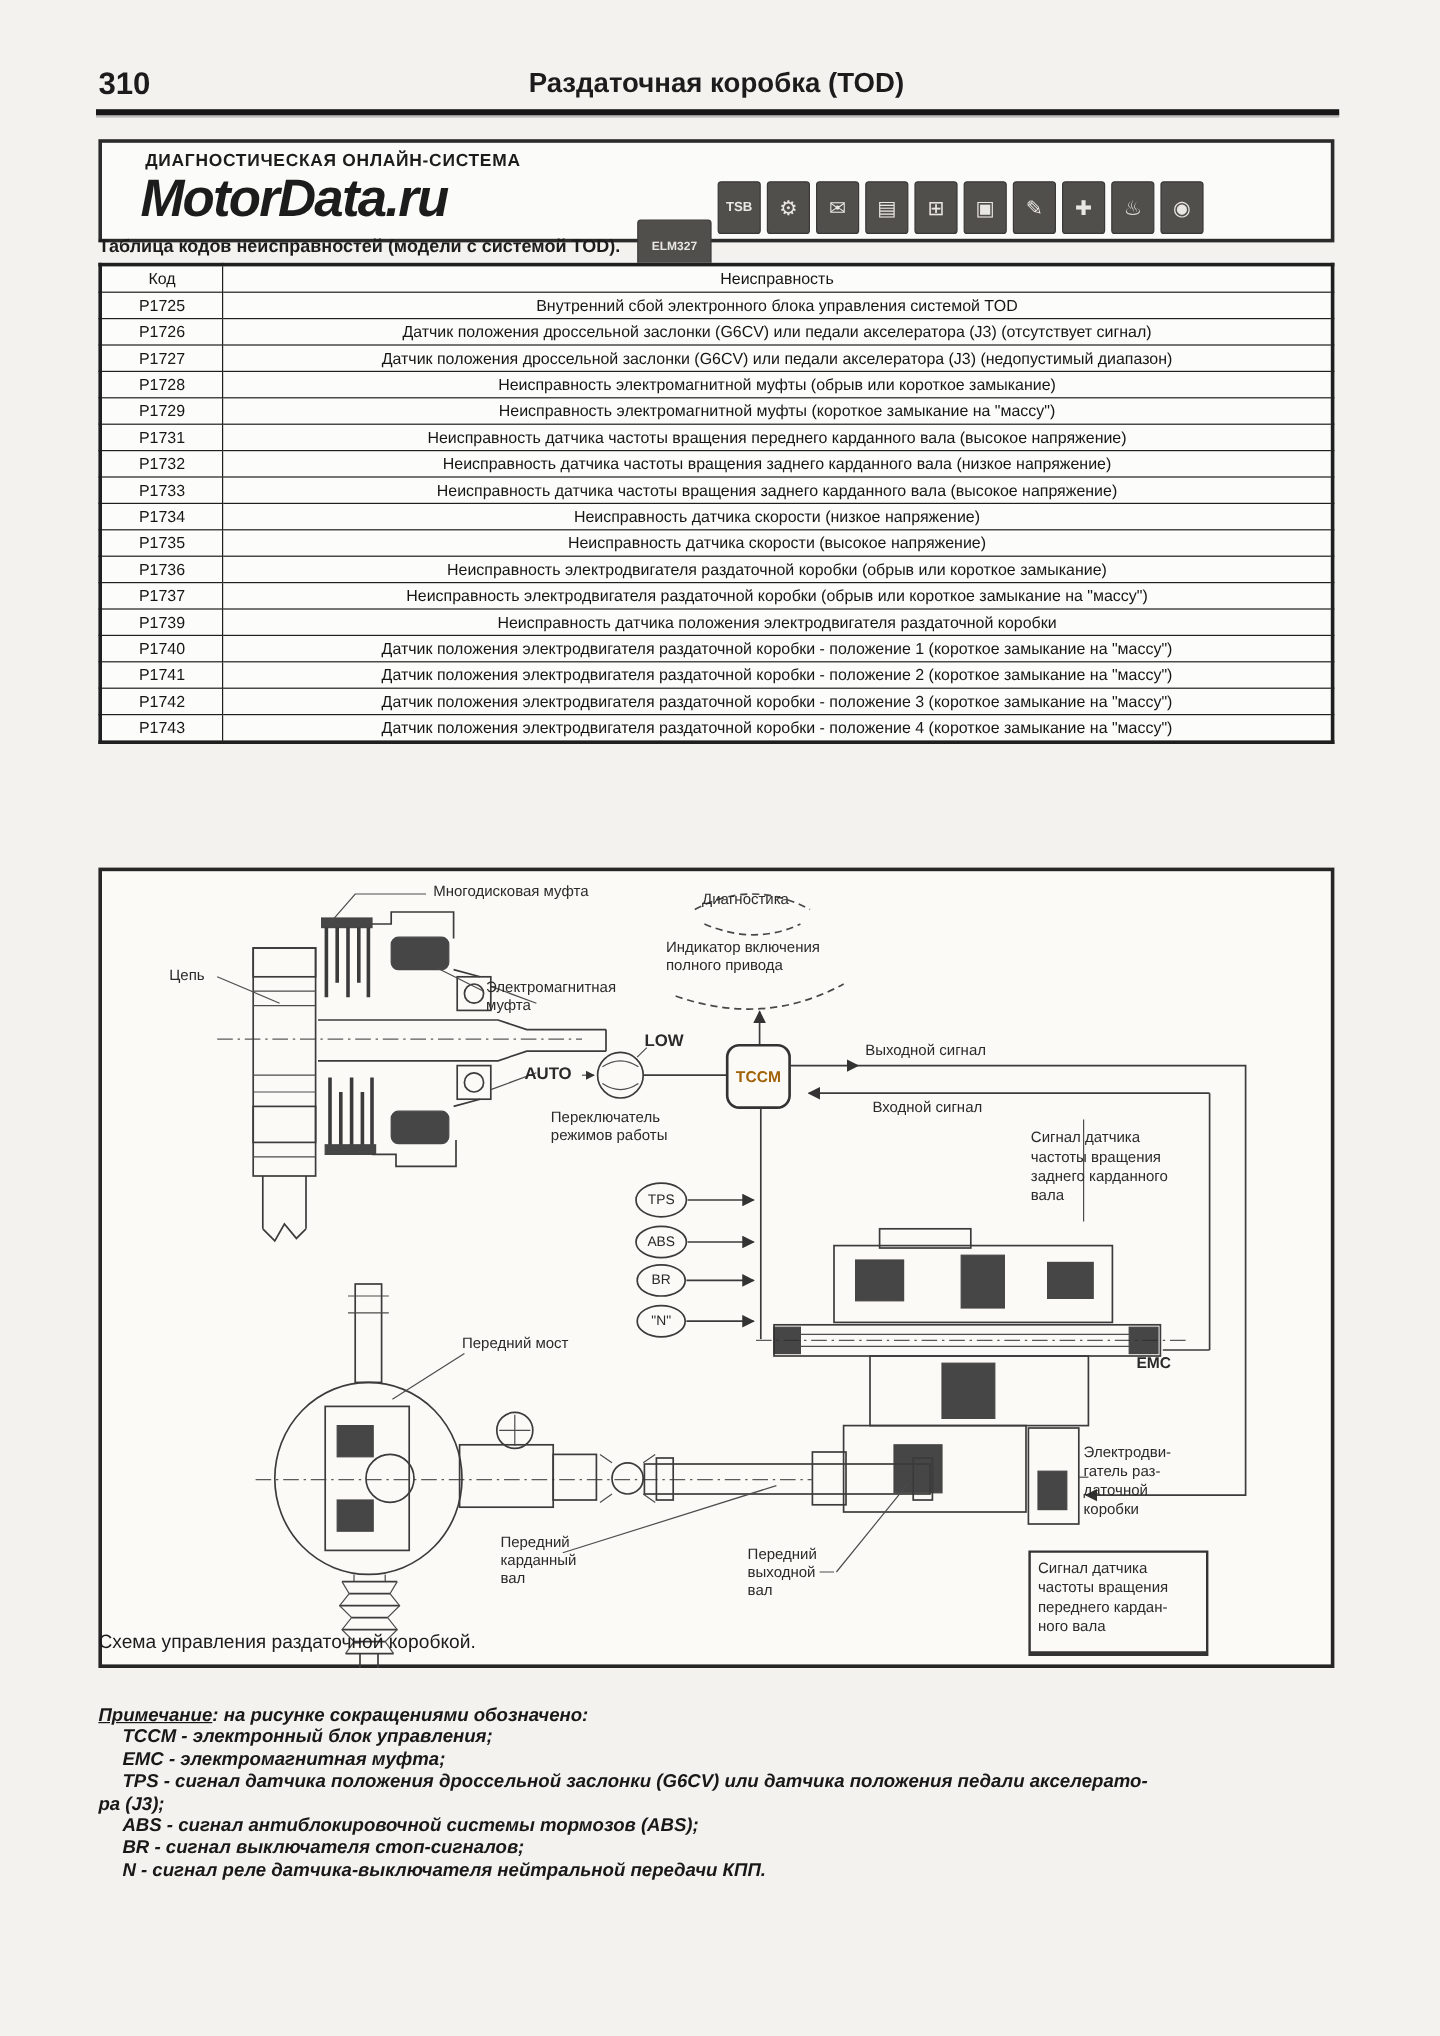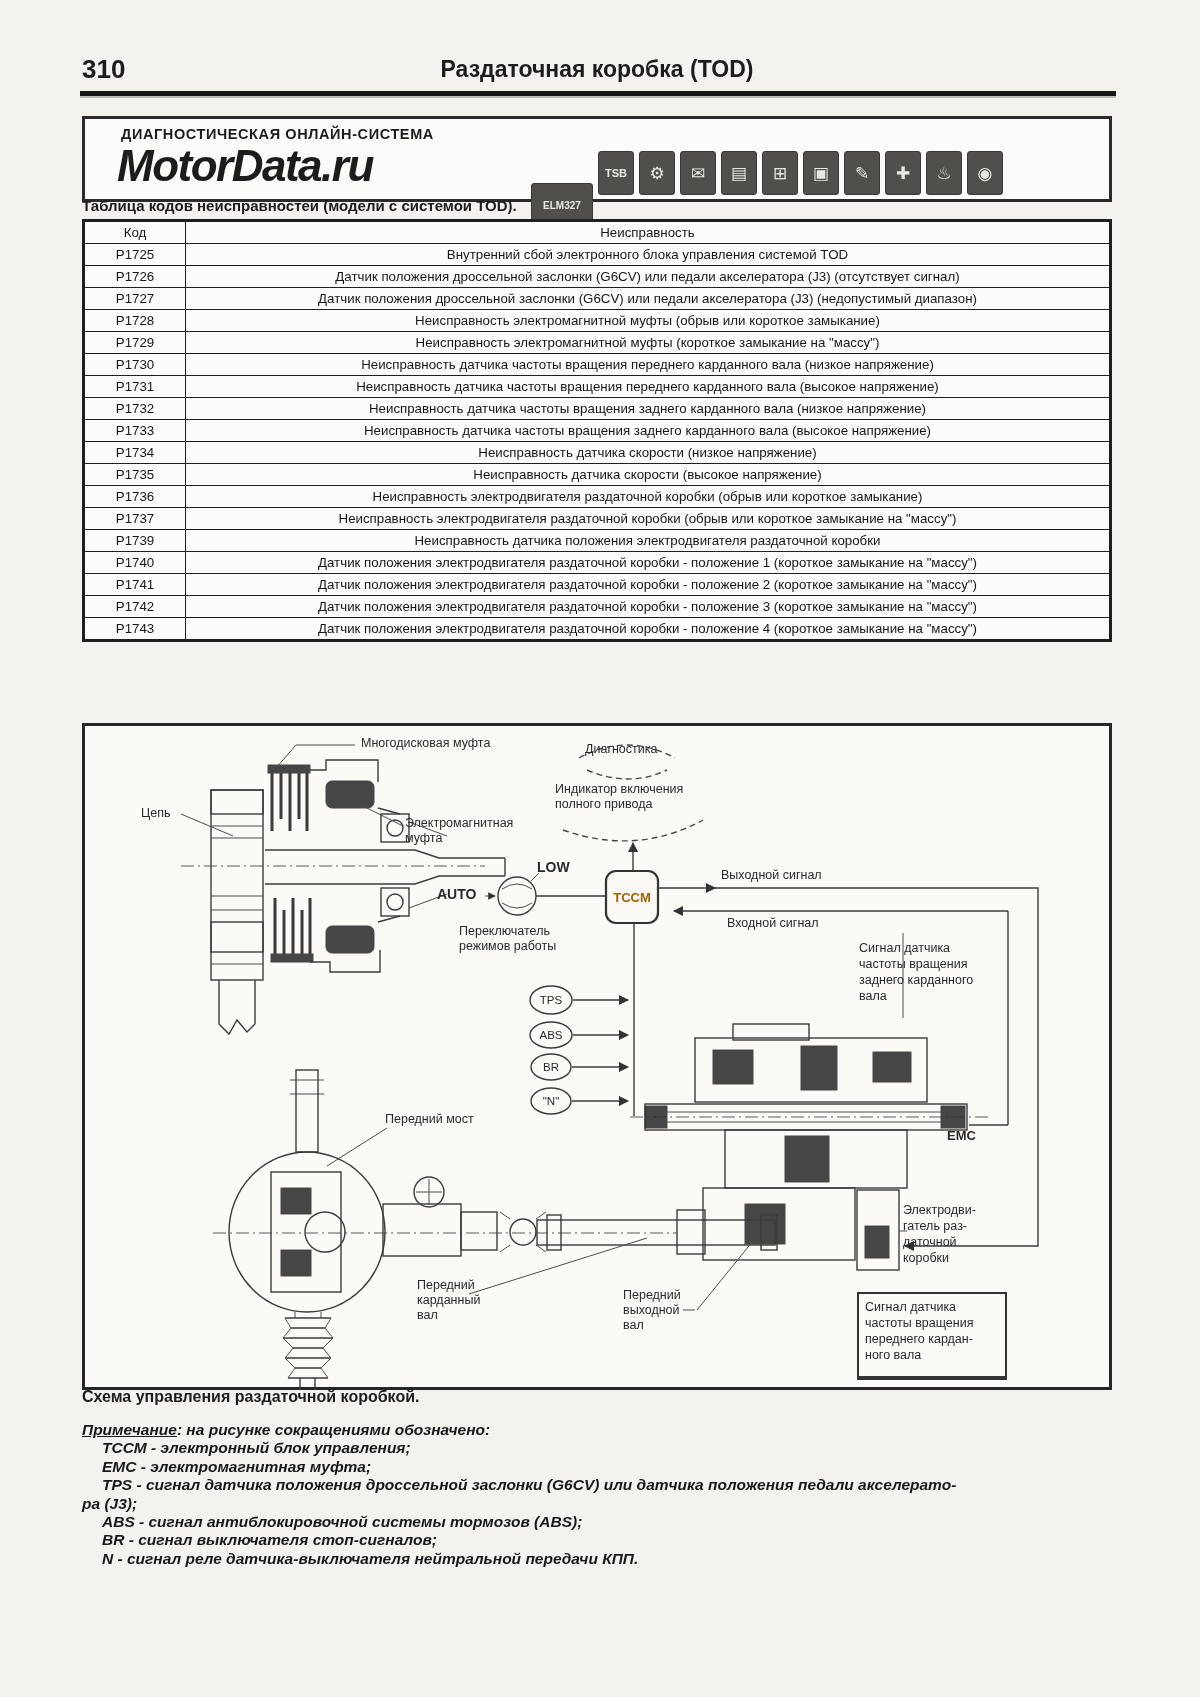--- a/index.html
+++ b/index.html
@@ -49,21 +49,21 @@
   .dlabel { position:absolute; font-size:12.5px; line-height:15px; color:#2a2a2a; white-space:pre-line; }
   .dlabel.b { font-weight:bold; }
   .dlabel.ctr { text-align:center; }
   .tccm-label { position:absolute; left:521px; top:145px; width:52px; height:52px;
                 display:flex; align-items:center; justify-content:center;
                 font-size:13px; font-weight:bold; color:#a16207; }
   .sensor-box { position:absolute; left:772px; top:566px; width:150px; height:88px;
                 border:2px solid #333; border-bottom-width:4px; background:#fbfaf7;
                 padding:5px 6px; font-size:12.5px; line-height:16px; color:#2a2a2a; white-space:pre-line; }
   
-  .caption { position:absolute; left:82px; top:1388px; font-size:16px; font-weight:bold; }
+  .caption { position:absolute; left:82px; top:1360px; font-size:16px; font-weight:normal; }
   .notes { position:absolute; left:82px; top:1421px; width:1038px;
            font-size:15.5px; font-weight:bold; font-style:italic; line-height:18.4px; color:#181818; }
   .notes .nheading { text-decoration:underline; }
   .notes .nitem { text-indent:20px; white-space:pre-line; }
 </style>
 </head>
 <body>
 
 <div class="page">
 
@@ -108,24 +108,20 @@
           <td class="c-code">P1727</td>
           <td class="c-desc">Датчик положения дроссельной заслонки (G6CV) или педали акселератора (J3) (недопустимый диапазон)</td>
         </tr>
     <tr>
           <td class="c-code">P1728</td>
           <td class="c-desc">Неисправность электромагнитной муфты (обрыв или короткое замыкание)</td>
         </tr>
     <tr>
           <td class="c-code">P1729</td>
           <td class="c-desc">Неисправность электромагнитной муфты (короткое замыкание на "массу")</td>
-        </tr>
-    <tr>
-          <td class="c-code">P1730</td>
-          <td class="c-desc">Неисправность датчика частоты вращения переднего карданного вала (низкое напряжение)</td>
         </tr>
     <tr>
           <td class="c-code">P1731</td>
           <td class="c-desc">Неисправность датчика частоты вращения переднего карданного вала (высокое напряжение)</td>
         </tr>
     <tr>
           <td class="c-code">P1732</td>
           <td class="c-desc">Неисправность датчика частоты вращения заднего карданного вала (низкое напряжение)</td>
         </tr>
     <tr>

